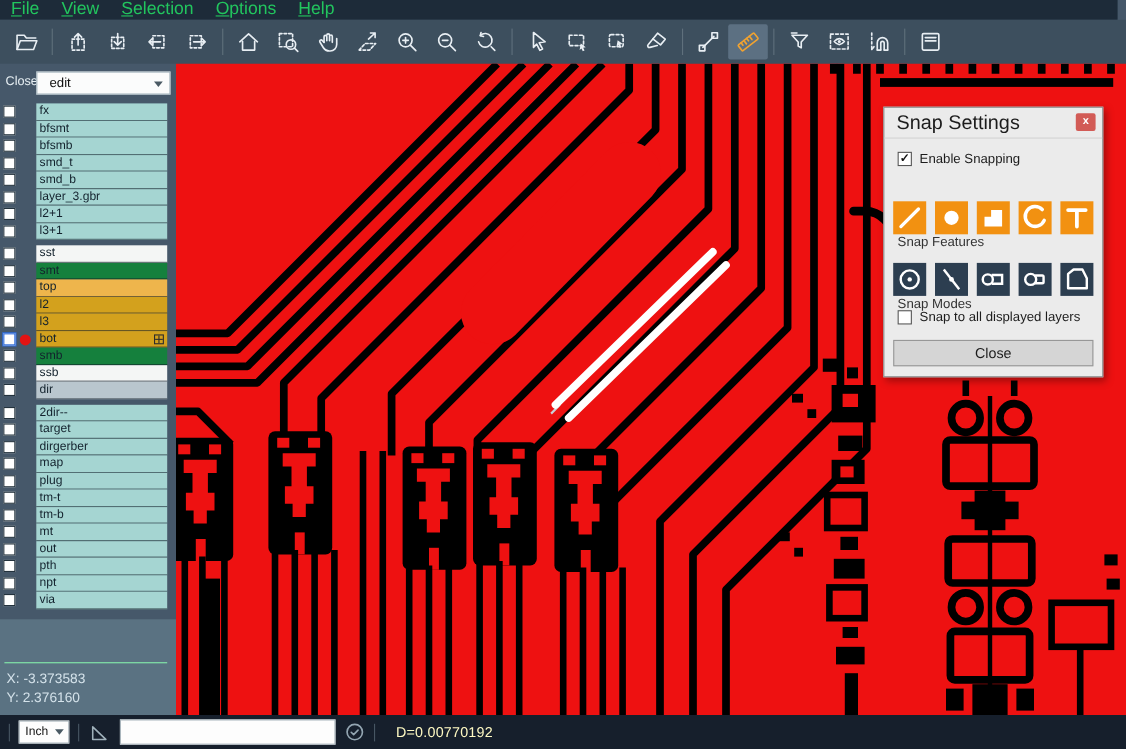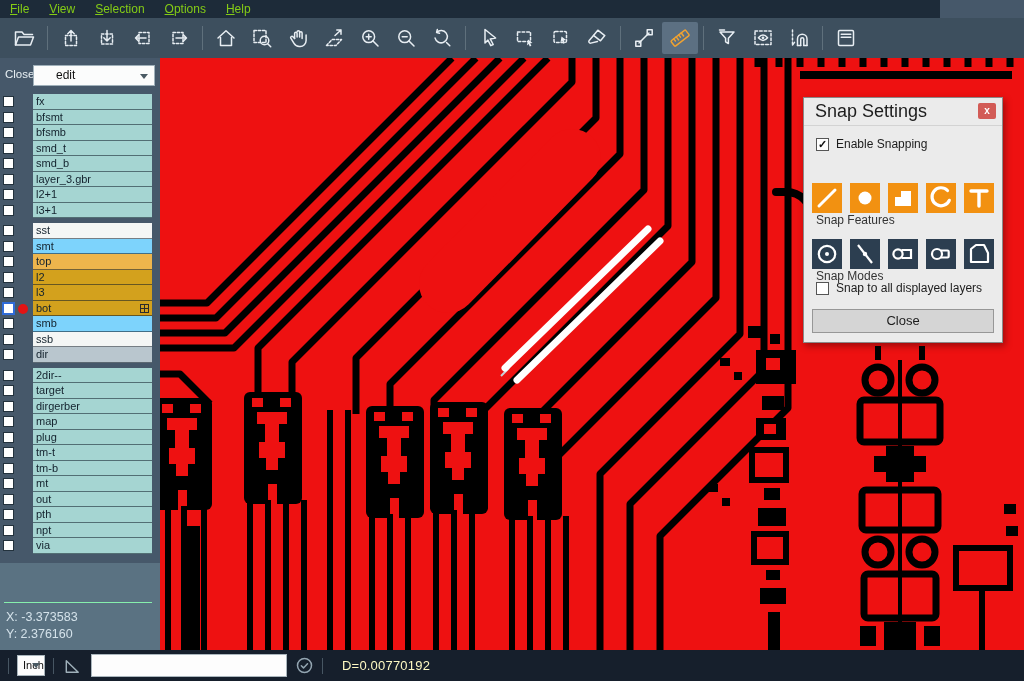--- a/index.html
+++ b/index.html
@@ -1,47 +1,47 @@
 <!DOCTYPE html>
 <html><head>
 <meta charset="utf-8">
 <style>
   html,body{margin:0;padding:0;}
   body{width:1024px;height:681px;position:relative;overflow:hidden;
        font-family:"Liberation Sans",sans-serif;background:#46586a;-webkit-font-smoothing:antialiased;}
   
-  .menubar{position:absolute;left:0;top:0;width:940px;height:18px;background:#1d2b39;
-           display:flex;align-items:center;color:#84cc16;font-size:12px;}
+  .menubar{position:absolute;left:0;top:0;width:1016px;height:18px;background:#1d2b39;
+           display:flex;align-items:center;color:#22c55e;font-size:16px;}
   .menu-item{padding:0 10px;cursor:default;}
   .menu-item u{text-decoration:underline;}
   
   .toolbar{position:absolute;left:0;top:18px;width:1024px;height:40px;background:#3d4f5e;
            display:flex;align-items:center;padding-left:6px;box-sizing:border-box;}
   .tb{width:36px;height:32px;display:flex;align-items:center;justify-content:center;flex:0 0 auto;}
   .tb svg{stroke:#e8eef3;fill:none;stroke-width:1.5;stroke-linecap:round;stroke-linejoin:round;}
   .tb.active{background:#5c7082;border-radius:2px;}
   .tsep{width:1px;height:24px;background:#5f707c;margin:0 5px;flex:0 0 auto;}
   
   .sidebar{position:absolute;left:0;top:58px;width:160px;height:592px;background:#46586a;}
   .sidebar-bottom{position:absolute;left:0;top:505px;width:160px;height:87px;background:#5a7282;}
   .step-row{position:absolute;left:0;top:6px;width:160px;height:24px;}
   .step-label{position:absolute;left:5px;top:4px;color:#e8f0f4;font-size:11.5px;}
   .step-select{position:absolute;left:33px;top:1px;width:122px;height:21px;background:#fbfcfc;
                border:1px solid #9fb0ba;box-sizing:border-box;font-size:12px;color:#111;
-               line-height:19px;padding-left:22px;}
+               line-height:19px;padding-left:11px;}
   .chev{position:absolute;right:6px;top:8px;width:0;height:0;border-left:4px solid transparent;
         border-right:4px solid transparent;border-top:5px solid #4a5a64;}
   #layer-list{position:absolute;left:0;top:36px;width:160px;}
   .lrow{position:relative;height:15.5px;}
   .cb{position:absolute;left:3px;top:2px;width:9px;height:9px;background:#fff;border:1.5px solid #23323d;}
   .cb.sel{border-color:#2f6bd8;box-shadow:0 0 0 1px #2f6bd8;}
   .dot{position:absolute;left:18px;top:3px;width:10px;height:10px;border-radius:50%;background:#e21313;}
   .lab{position:absolute;left:33px;right:8px;top:0;height:14.5px;font-size:11px;line-height:14.5px;
        color:#13222d;padding-left:3px;border-bottom:1px solid rgba(15,28,38,.55);}
-  .c-teal{background:#a5d5d2;} .c-white{background:#f4f6f5;} .c-green{background:#7dd3fc;}
+  .c-teal{background:#a5d5d2;} .c-white{background:#f4f6f5;} .c-green{background:#15803d;}
   .c-amber{background:#eeb54c;} .c-gold{background:#d3a11d;} .c-gray{background:#b9c6ce;}
   .gicon{position:absolute;right:11px;top:3px;width:9px;height:9px;border:1px solid #2c2c2c;box-sizing:border-box;
          background:linear-gradient(#2c2c2c,#2c2c2c) center/1px 100% no-repeat,
                     linear-gradient(#2c2c2c,#2c2c2c) center/100% 1px no-repeat;}
   .lgap{height:5px;}
   .xy-zone{position:absolute;left:4px;top:544px;width:148px;border-top:1px solid #86efac;
            padding-top:6px;color:#d4e2ea;font-size:12.5px;}
   .xy-zone div{margin:1px 0 3px 2px;}
   
   .canvas-wrap{position:absolute;left:160px;top:58px;width:864px;height:592px;background:#ee1111;}
@@ -60,21 +60,21 @@
   .dlg-label{position:absolute;left:12px;color:#333;margin-top:48px;}
   .btn-row{position:absolute;left:8px;display:flex;gap:8px;}
   .fbtn{width:30px;height:30px;background:#f29111;display:flex;align-items:center;justify-content:center;}
   .mbtn{width:30px;height:30px;background:#2c3e50;display:flex;align-items:center;justify-content:center;}
   .dlg-close-btn{position:absolute;left:8px;top:211px;width:182px;height:24px;background:#d5d5d5;
                  border:1px solid #979797;text-align:center;line-height:22px;font-size:13px;box-sizing:border-box;}
   
   .statusbar{position:absolute;left:0;top:650px;width:1024px;height:31px;background:#161f2c;
              display:flex;align-items:center;padding-left:8px;box-sizing:border-box;gap:8px;}
   .ssep{width:1px;height:16px;background:#47566352;background:#475663;}
-  .unit-select{width:28px;height:21px;background:#fdfdfd;border:1px solid #aab6bd;box-sizing:border-box;
+  .unit-select{width:46px;height:21px;background:#fdfdfd;border:1px solid #aab6bd;box-sizing:border-box;
                position:relative;font-size:11px;color:#111;line-height:19px;padding-left:5px;}
   .unit-select .chev{right:4px;top:7px;}
   .measure-input{width:196px;height:23px;background:#fdfdfd;border:1px solid #aab6bd;box-sizing:border-box;
                  font-size:12px;padding:0 4px;outline:none;font-family:"Liberation Sans",sans-serif;}
   .d-readout{color:#fef9c3;font-size:13px;letter-spacing:.2px;margin-left:11px;}
 </style>
 </head>
 <body>
 
 <div class="menubar" id="menu-items">

